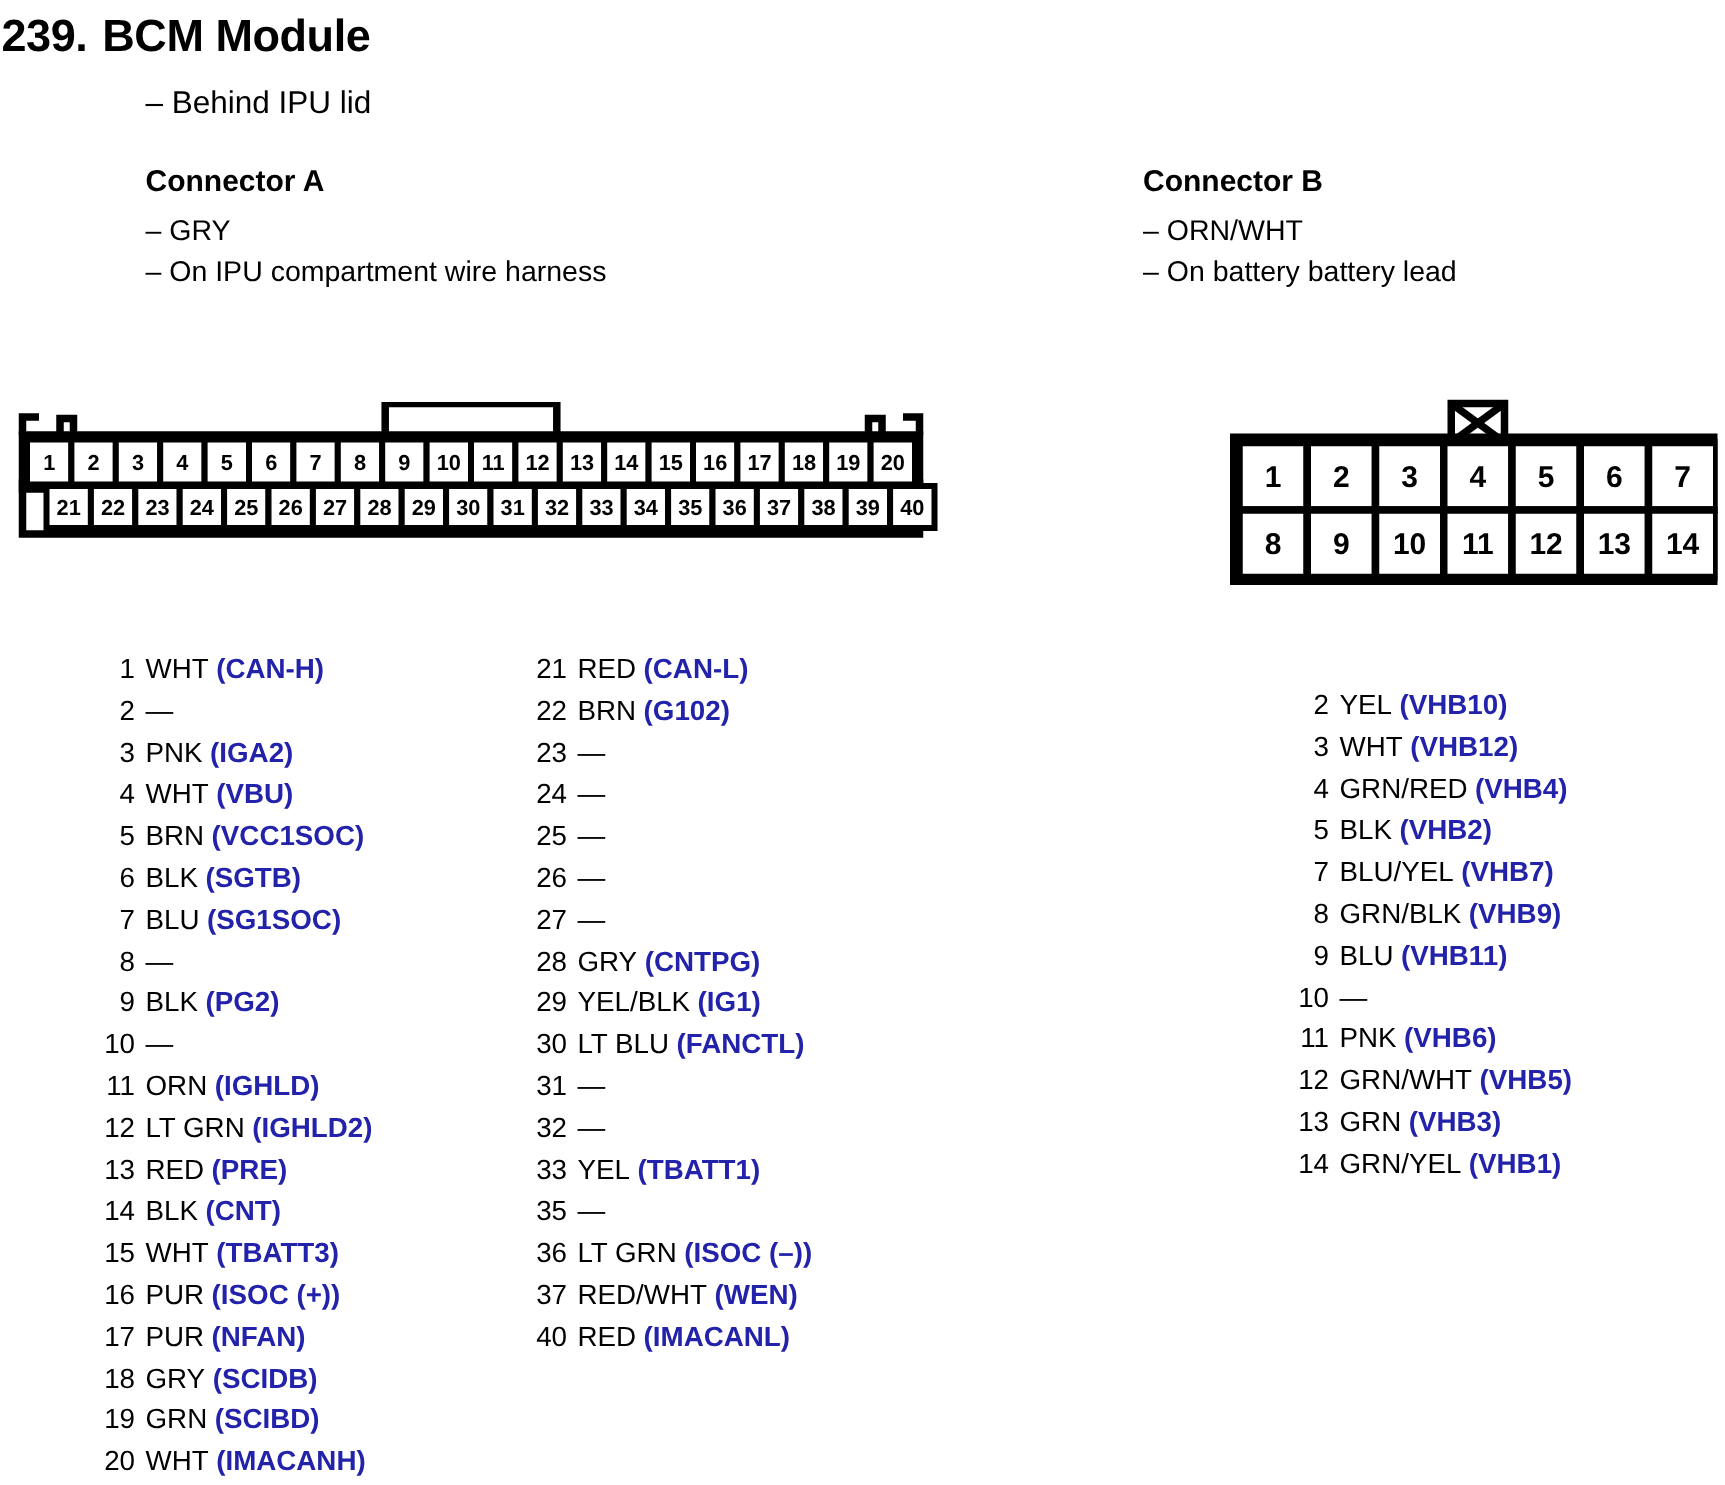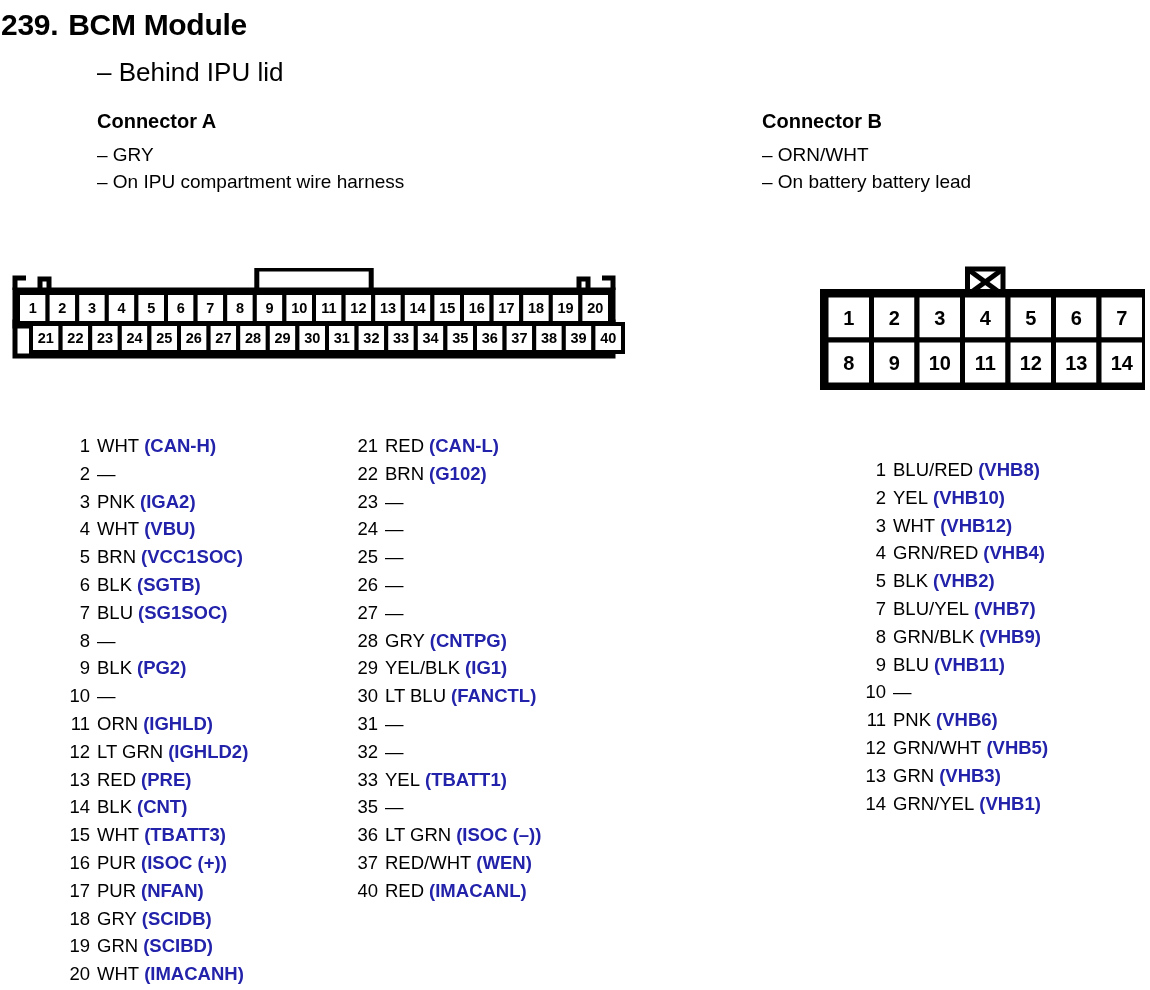--- a/index.html
+++ b/index.html
@@ -25,21 +25,21 @@
     font-weight: bold;
     letter-spacing: -0.3px;
     white-space: nowrap;
   }
   .page-title .num { margin-right: 10px; }
 
   .subtitle {
     position: absolute;
     left: 97px;
     top: 57px;
-    font-size: 26px;
+    font-size: 21px;
     white-space: nowrap;
   }
 
   
   .conn-head {
     position: absolute;
     font-size: 20px;
     font-weight: bold;
     white-space: nowrap;
   }
@@ -298,21 +298,20 @@
     <span class="pin-row"><span class="pin-no">30</span><span class="pin-color">LT BLU</span><span class="pin-sig">(FANCTL)</span></span>
     <span class="pin-row"><span class="pin-no">31</span><span class="pin-dash">—</span></span>
     <span class="pin-row"><span class="pin-no">32</span><span class="pin-dash">—</span></span>
     <span class="pin-row"><span class="pin-no">33</span><span class="pin-color">YEL</span><span class="pin-sig">(TBATT1)</span></span>
     <span class="pin-row"><span class="pin-no">35</span><span class="pin-dash">—</span></span>
     <span class="pin-row"><span class="pin-no">36</span><span class="pin-color">LT GRN</span><span class="pin-sig">(ISOC (–))</span></span>
     <span class="pin-row"><span class="pin-no">37</span><span class="pin-color">RED/WHT</span><span class="pin-sig">(WEN)</span></span>
     <span class="pin-row"><span class="pin-no">40</span><span class="pin-color">RED</span><span class="pin-sig">(IMACANL)</span></span>
   </div>
 <div class="pin-list" id="listB">
-    <span class="pin-row"><span class="pin-no">1</span><span class="pin-color">BLU/RED</span><span class="pin-sig">(VHB8)</span></span>
     <span class="pin-row"><span class="pin-no">2</span><span class="pin-color">YEL</span><span class="pin-sig">(VHB10)</span></span>
     <span class="pin-row"><span class="pin-no">3</span><span class="pin-color">WHT</span><span class="pin-sig">(VHB12)</span></span>
     <span class="pin-row"><span class="pin-no">4</span><span class="pin-color">GRN/RED</span><span class="pin-sig">(VHB4)</span></span>
     <span class="pin-row"><span class="pin-no">5</span><span class="pin-color">BLK</span><span class="pin-sig">(VHB2)</span></span>
     <span class="pin-row"><span class="pin-no">7</span><span class="pin-color">BLU/YEL</span><span class="pin-sig">(VHB7)</span></span>
     <span class="pin-row"><span class="pin-no">8</span><span class="pin-color">GRN/BLK</span><span class="pin-sig">(VHB9)</span></span>
     <span class="pin-row"><span class="pin-no">9</span><span class="pin-color">BLU</span><span class="pin-sig">(VHB11)</span></span>
     <span class="pin-row"><span class="pin-no">10</span><span class="pin-dash">—</span></span>
     <span class="pin-row"><span class="pin-no">11</span><span class="pin-color">PNK</span><span class="pin-sig">(VHB6)</span></span>
     <span class="pin-row"><span class="pin-no">12</span><span class="pin-color">GRN/WHT</span><span class="pin-sig">(VHB5)</span></span>

